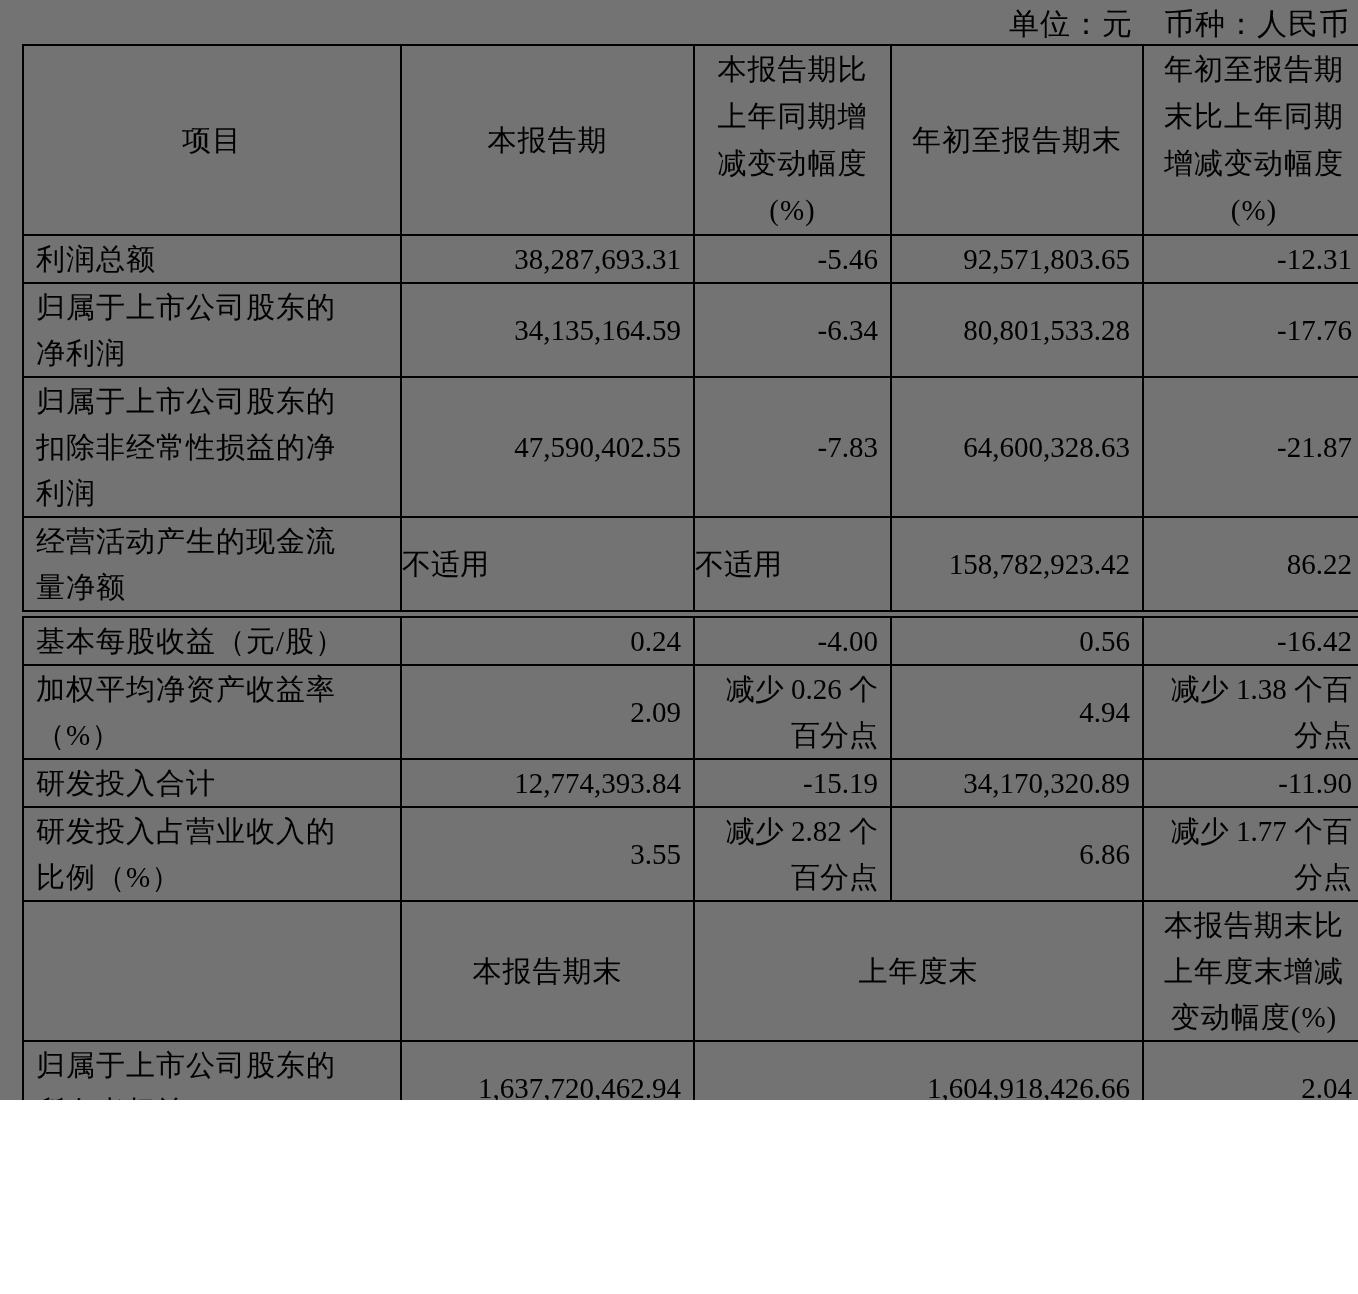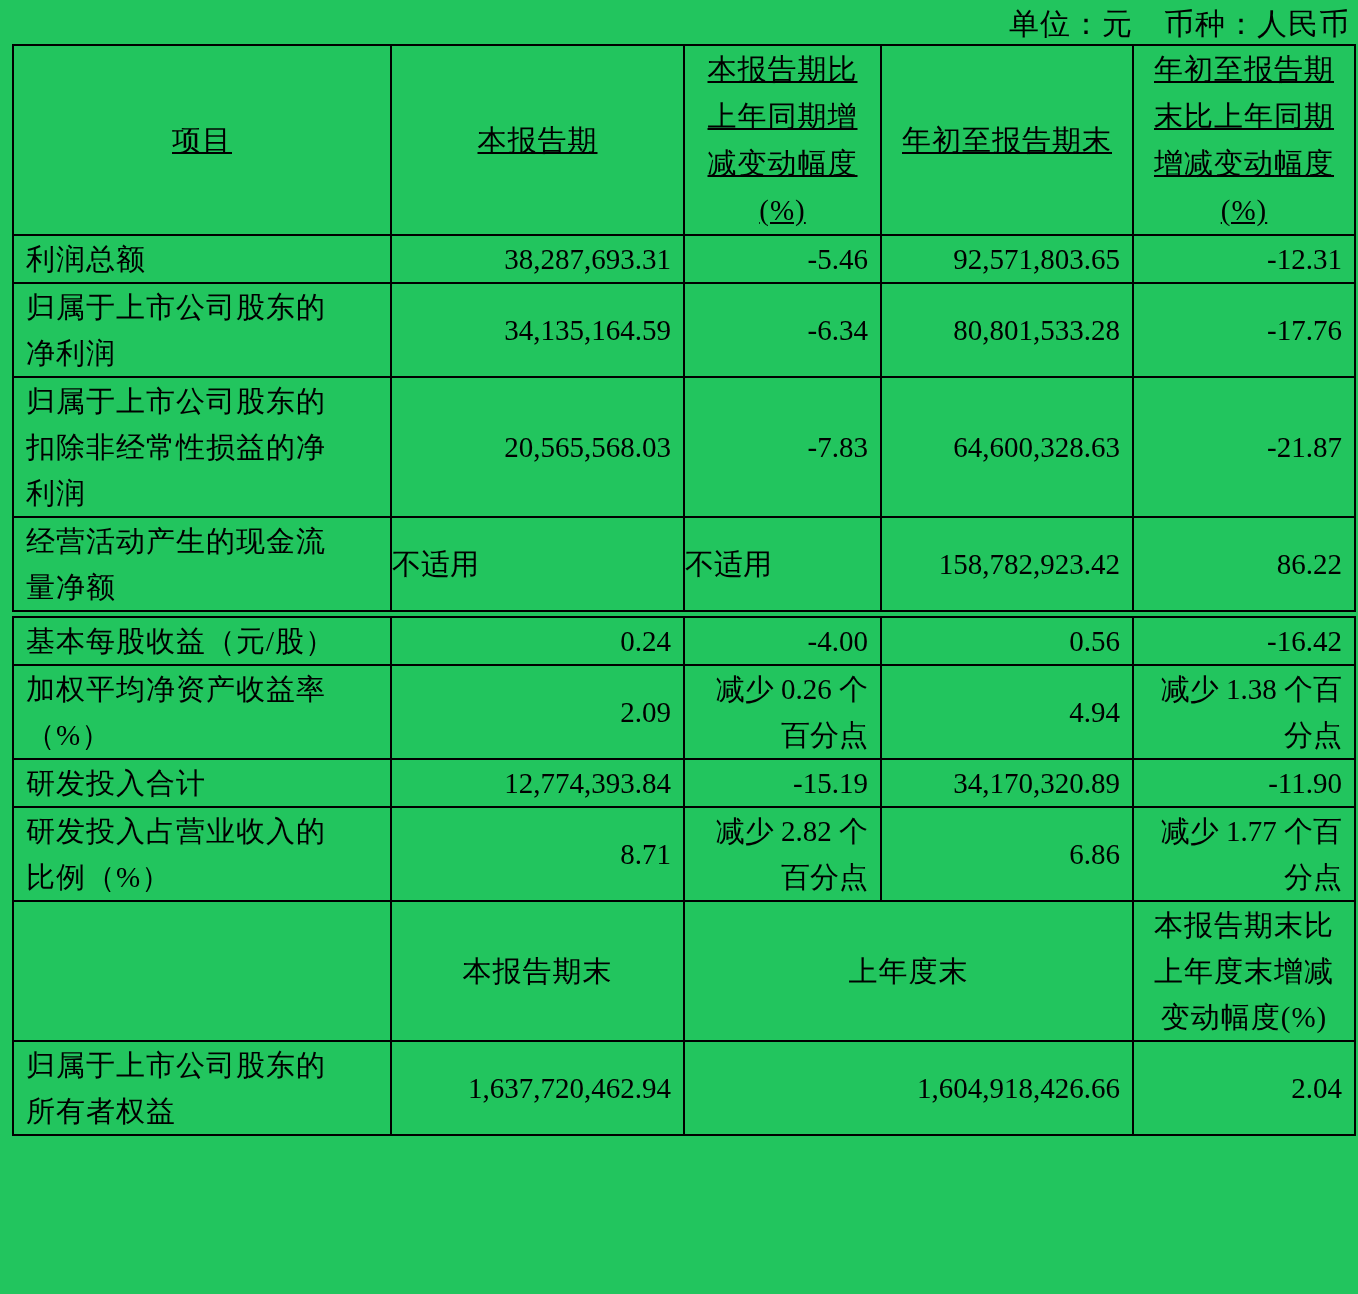--- a/index.html
+++ b/index.html
@@ -1,35 +1,35 @@
 <!DOCTYPE html>
 <html><head>
 <meta charset="utf-8">
 <style>
   html,body { margin:0; padding:0; background:#ffffff; }
   body { font-family:"Liberation Serif","DejaVu Serif",serif; color:#000000; }
-  .page { width:1358px; height:1294px; box-sizing:border-box; padding:5px 8px 0 12px; background:#22c55e; overflow:hidden; }
+  .page { width:1358px; height:1100px; box-sizing:border-box; padding:5px 8px 0 22px; background:#737373; overflow:hidden; }
   .unit-line { text-align:right; font-size:30px; line-height:37px; letter-spacing:1px; margin-bottom:2px; }
   table { border-collapse:collapse; table-layout:fixed; width:1342px; }
   td,th {
     border:2px solid #000000;
     white-space:pre-line;
     vertical-align:middle;
     font-size:29px;
     line-height:46px;
     padding:0;
     font-weight:normal;
     box-sizing:border-box;
     overflow:hidden;
   }
   th { text-align:center; letter-spacing:1px; }
   td.lbl { text-align:left; padding-left:12px; padding-right:6px; letter-spacing:1px; }
   td.num { text-align:right; padding-right:12px; padding-left:6px; }
   td.ctr { text-align:left; }
-  tr.hA { height:188px; } tr.hA th { line-height:47px;text-decoration:underline; }
+  tr.hA { height:188px; } tr.hA th { line-height:47px; }
   tr.hC { height:138px; } tr.hC th { line-height:46px; }
   tr.r1 { height:46px; }
   tr.r2 { height:92px; }
   tr.r3 { height:138px; }
   .tbl2 { margin-top:4px; }
 </style>
 </head>
 <body>
 
 <div class="page">
@@ -70,21 +70,21 @@
 净利润</td>
         <td class="num">34,135,164.59</td>
         <td class="num">-6.34</td>
         <td class="num">80,801,533.28</td>
         <td class="num">-17.76</td>
       </tr>
       <tr class="r3">
         <td class="lbl">归属于上市公司股东的
 扣除非经常性损益的净
 利润</td>
-        <td class="num">20,565,568.03</td>
+        <td class="num">47,590,402.55</td>
         <td class="num">-7.83</td>
         <td class="num">64,600,328.63</td>
         <td class="num">-21.87</td>
       </tr>
       <tr class="r2">
         <td class="lbl">经营活动产生的现金流
 量净额</td>
         <td class="ctr">不适用</td>
         <td class="ctr">不适用</td>
         <td class="num">158,782,923.42</td>
@@ -122,21 +122,21 @@
       <tr class="r1">
         <td class="lbl">研发投入合计</td>
         <td class="num">12,774,393.84</td>
         <td class="num">-15.19</td>
         <td class="num">34,170,320.89</td>
         <td class="num">-11.90</td>
       </tr>
       <tr class="r2">
         <td class="lbl">研发投入占营业收入的
 比例（%）</td>
-        <td class="num">8.71</td>
+        <td class="num">3.55</td>
         <td class="num">减少 2.82 个
 百分点</td>
         <td class="num">6.86</td>
         <td class="num">减少 1.77 个百
 分点</td>
       </tr>
       <tr class="hC">
         <th></th>
         <th>本报告期末</th>
         <th colspan="2">上年度末</th>

